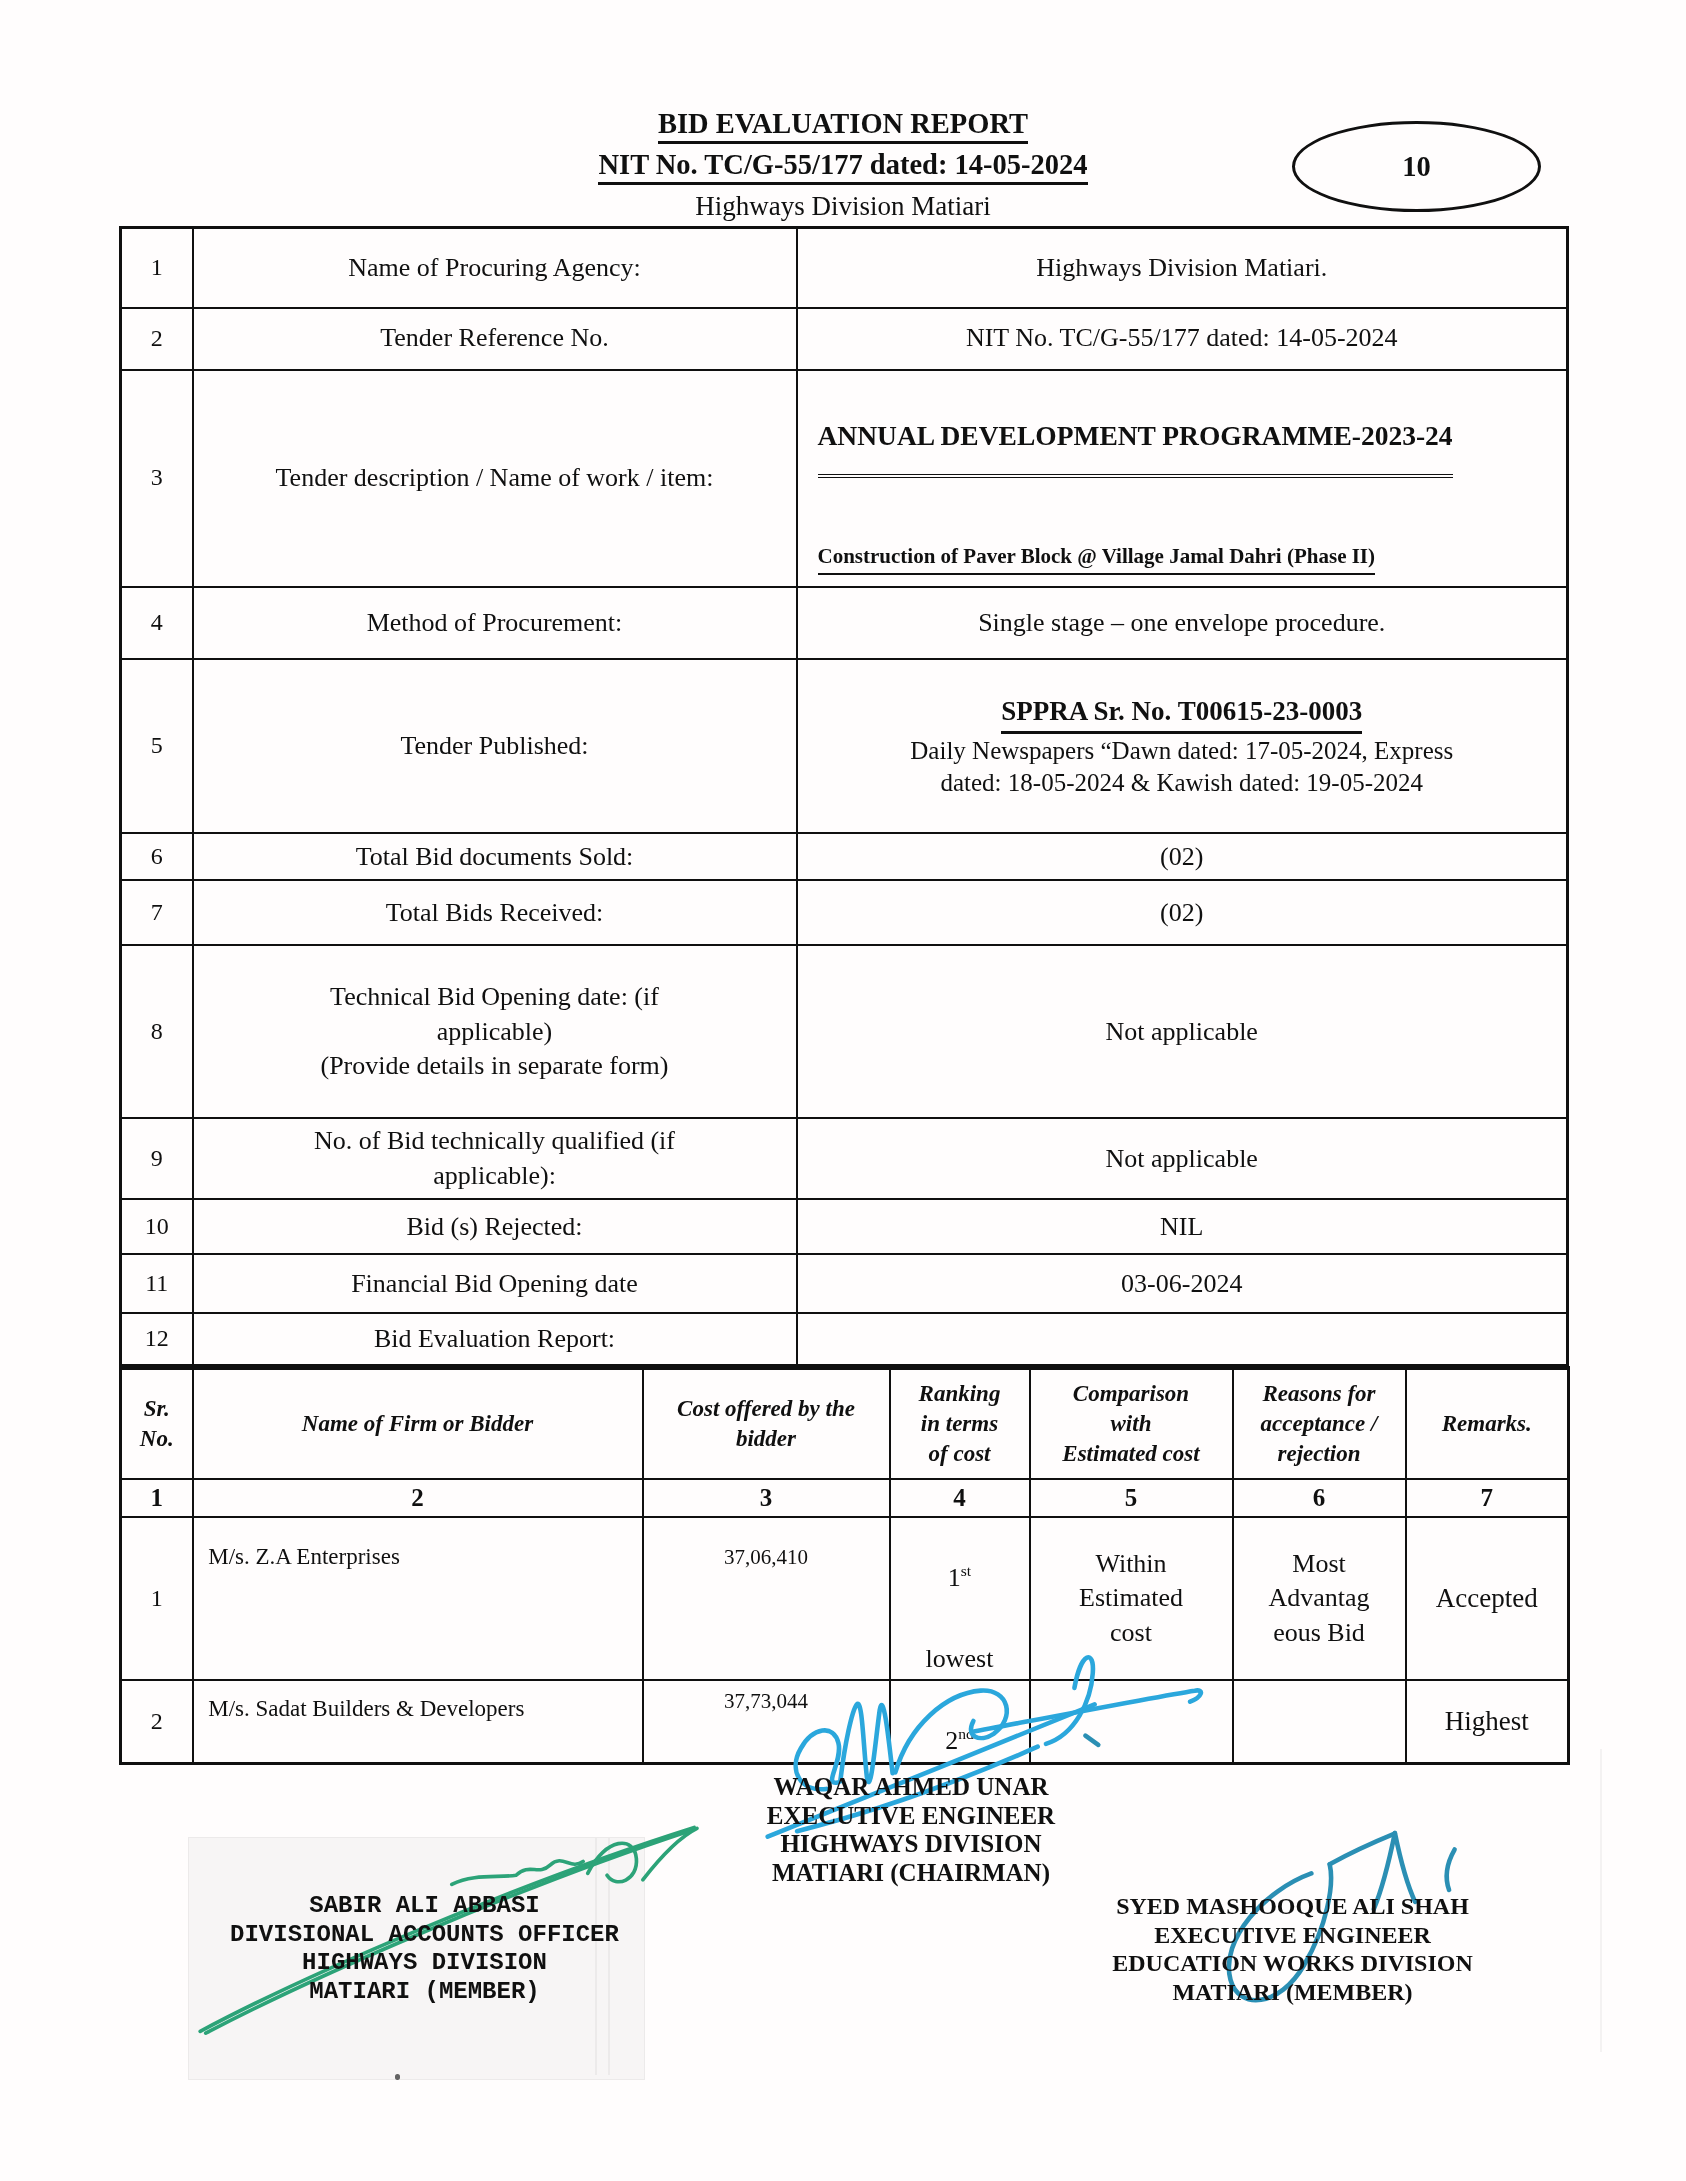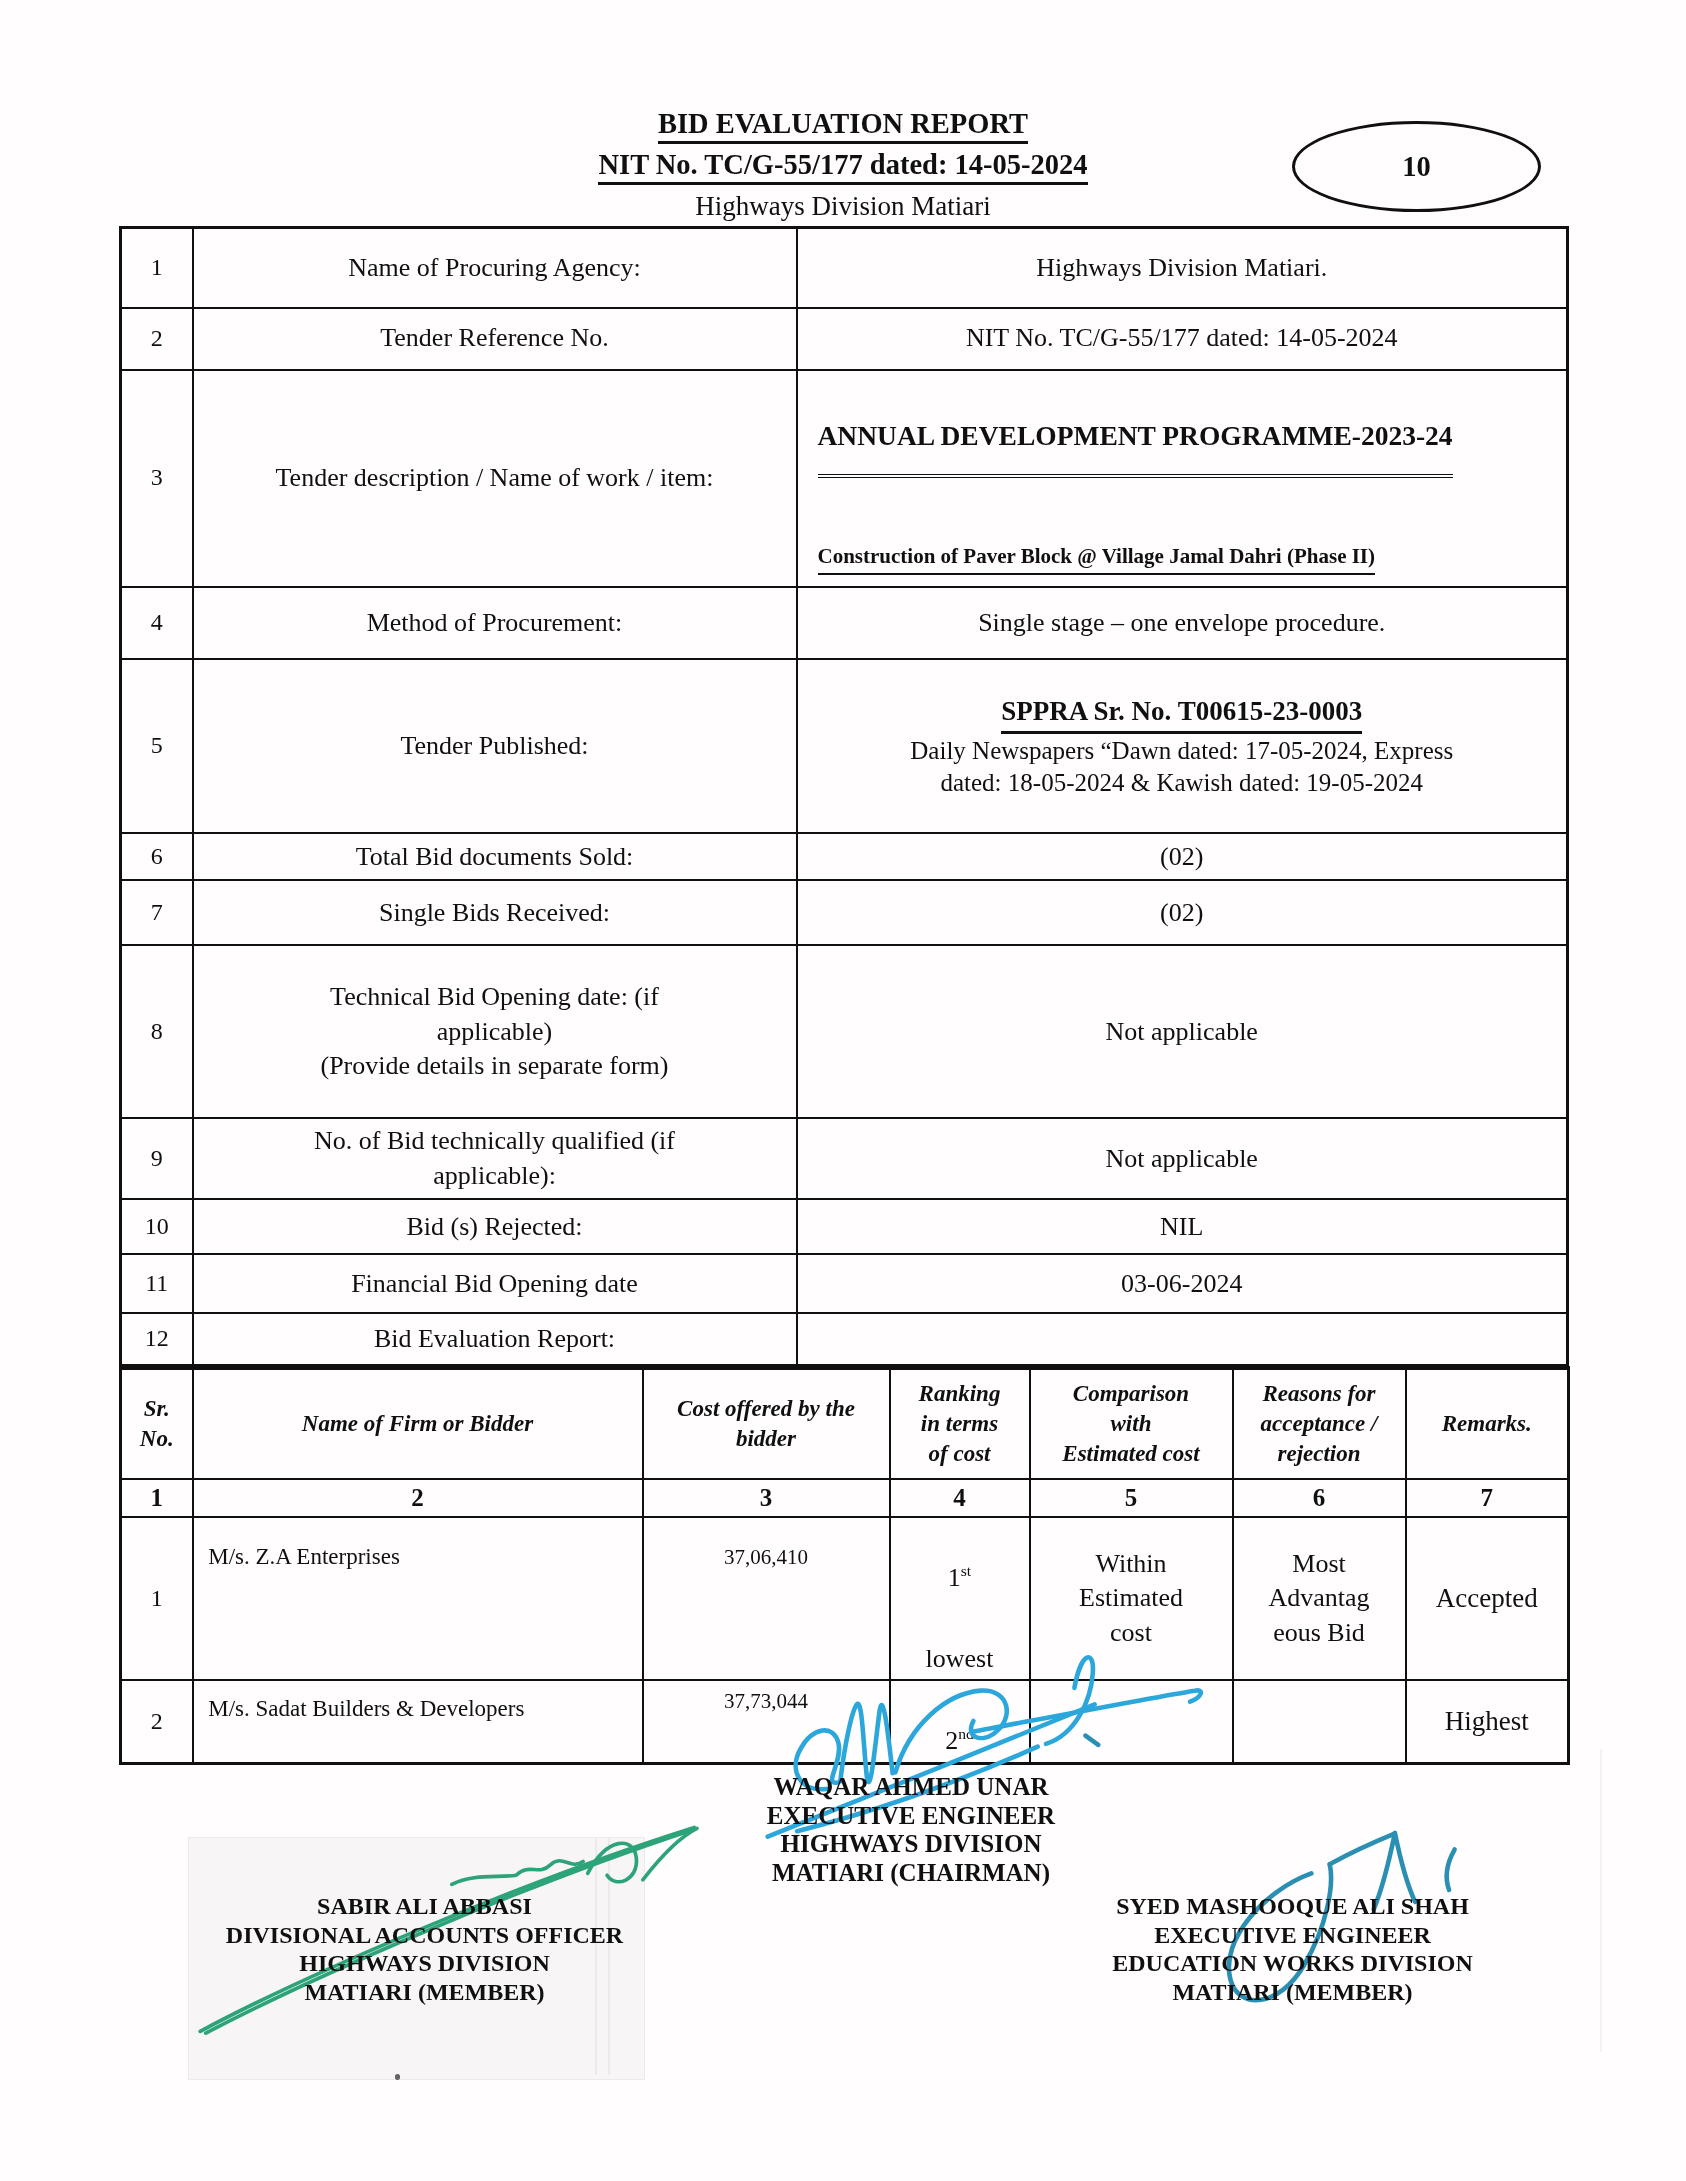--- a/index.html
+++ b/index.html
@@ -49,21 +49,21 @@
   .bidder-cost{vertical-align:top;padding-top:26px;font-size:21px;}
   .rank-cell{font-size:26px;line-height:1.55;}
   .rank-cell sup{font-size:15.6px;vertical-align:super;line-height:0;}
   .r2name{padding-top:13px;}
   .r2cost{padding-top:7.3px;}
   .remark-cell{font-size:27px;}
   
   .sig-text{position:absolute;text-align:center;font-weight:bold;
     font-size:24px;line-height:28.5px;white-space:pre-line;}
   .sig-chairman-text{left:700px;top:1773px;width:422px;font-size:25px;}
-  .sig-left-text{left:195px;top:1892px;width:459px;}
+  .sig-left-text{left:195px;top:1892px;width:459px;font-family:Liberation Mono, monospace;}
   .sig-right-text{left:1063px;top:1892px;width:459px;}
   .sig-svg{position:absolute;left:0;top:0;pointer-events:none;}
   .scan-patch{position:absolute;left:188px;top:1837px;width:455px;height:241px;
     background:rgba(60,60,60,0.045);border:0.9px solid rgba(60,60,60,0.06);}
   .scan-streak{position:absolute;background:rgba(60,60,60,0.06);}
   .scan-dot{position:absolute;left:395px;top:2074px;width:4.6px;height:5.5px;
     border-radius:50%;background:rgba(20,20,20,0.65);}
 </style>
 </head>
 <body>
@@ -121,21 +121,21 @@
 dated: 18-05-2024 &amp; Kawish dated: 19-05-2024</div>
         </td>
       </tr>
       <tr style="height:47px">
         <td class="cell-no">6</td>
         <td class="cell-label">Total Bid documents Sold:</td>
         <td class="cell-value">(02)</td>
       </tr>
       <tr style="height:65px">
         <td class="cell-no">7</td>
-        <td class="cell-label">Single Bids Received:</td>
+        <td class="cell-label">Total Bids Received:</td>
         <td class="cell-value">(02)</td>
       </tr>
       <tr style="height:173px">
         <td class="cell-no">8</td>
         <td class="cell-label">Technical Bid Opening date: (if
 applicable)
 (Provide details in separate form)</td>
         <td class="cell-value">Not applicable</td>
       </tr>
       <tr style="height:81px">

